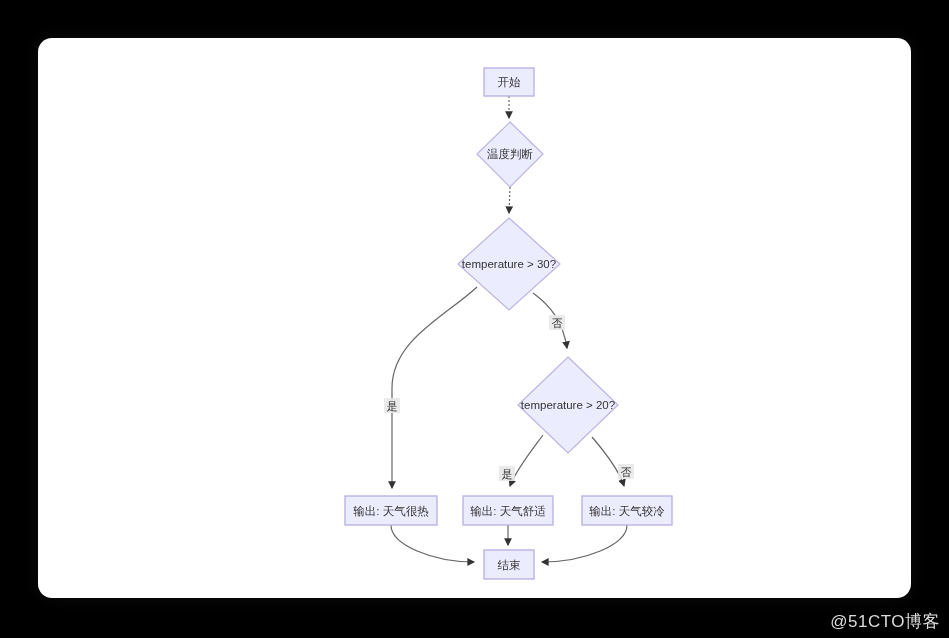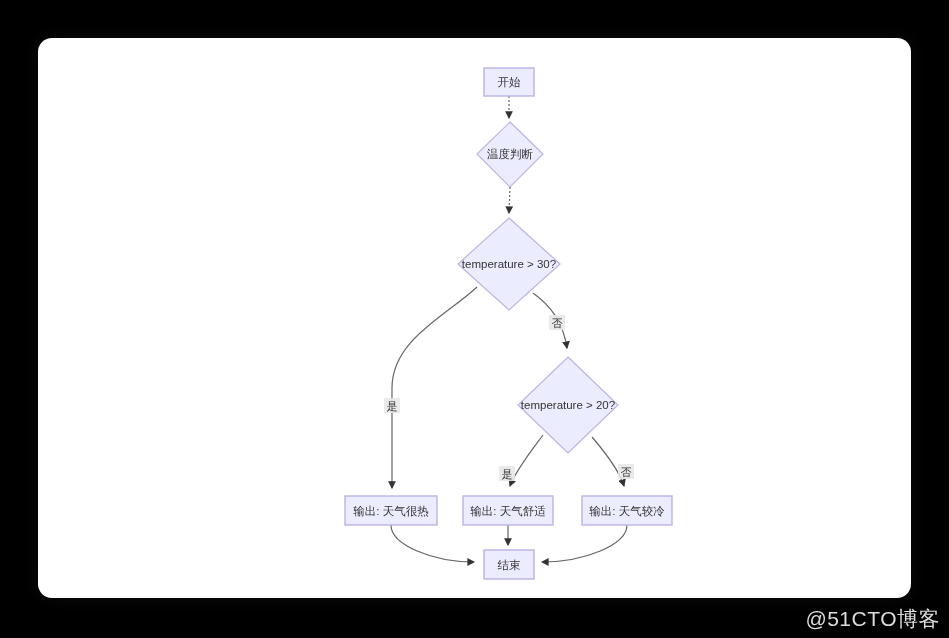--- a/index.html
+++ b/index.html
@@ -38,21 +38,21 @@
   .edge.dotted{stroke-dasharray:2 2;}
   .edge-label-bg{fill:var(--label-bg,#e8e8e8);opacity:.9;}
   .edge-label{
     font-family:"Liberation Sans","DejaVu Sans",sans-serif;
     font-size:11px;
     fill:var(--text-color,#333333);
     text-anchor:middle;
   }
   .watermark{
     position:absolute;right:9px;bottom:5px;
-    color:#dcdcdc;font-size:21px;letter-spacing:0.5px;
+    color:#dcdcdc;font-size:17px;letter-spacing:0.5px;
   }
 </style>
 </head>
 <body>
 
 <div class="card">
   <svg width="873" height="560" viewBox="0 0 873 560">
     <defs>
       <marker id="arrow" viewBox="0 0 10 10" refX="8.5" refY="5" markerWidth="6.5" markerHeight="6.5" orient="auto-start-reverse">
         <path d="M0,0 L10,5 L0,10 z" fill="#333333"></path>

